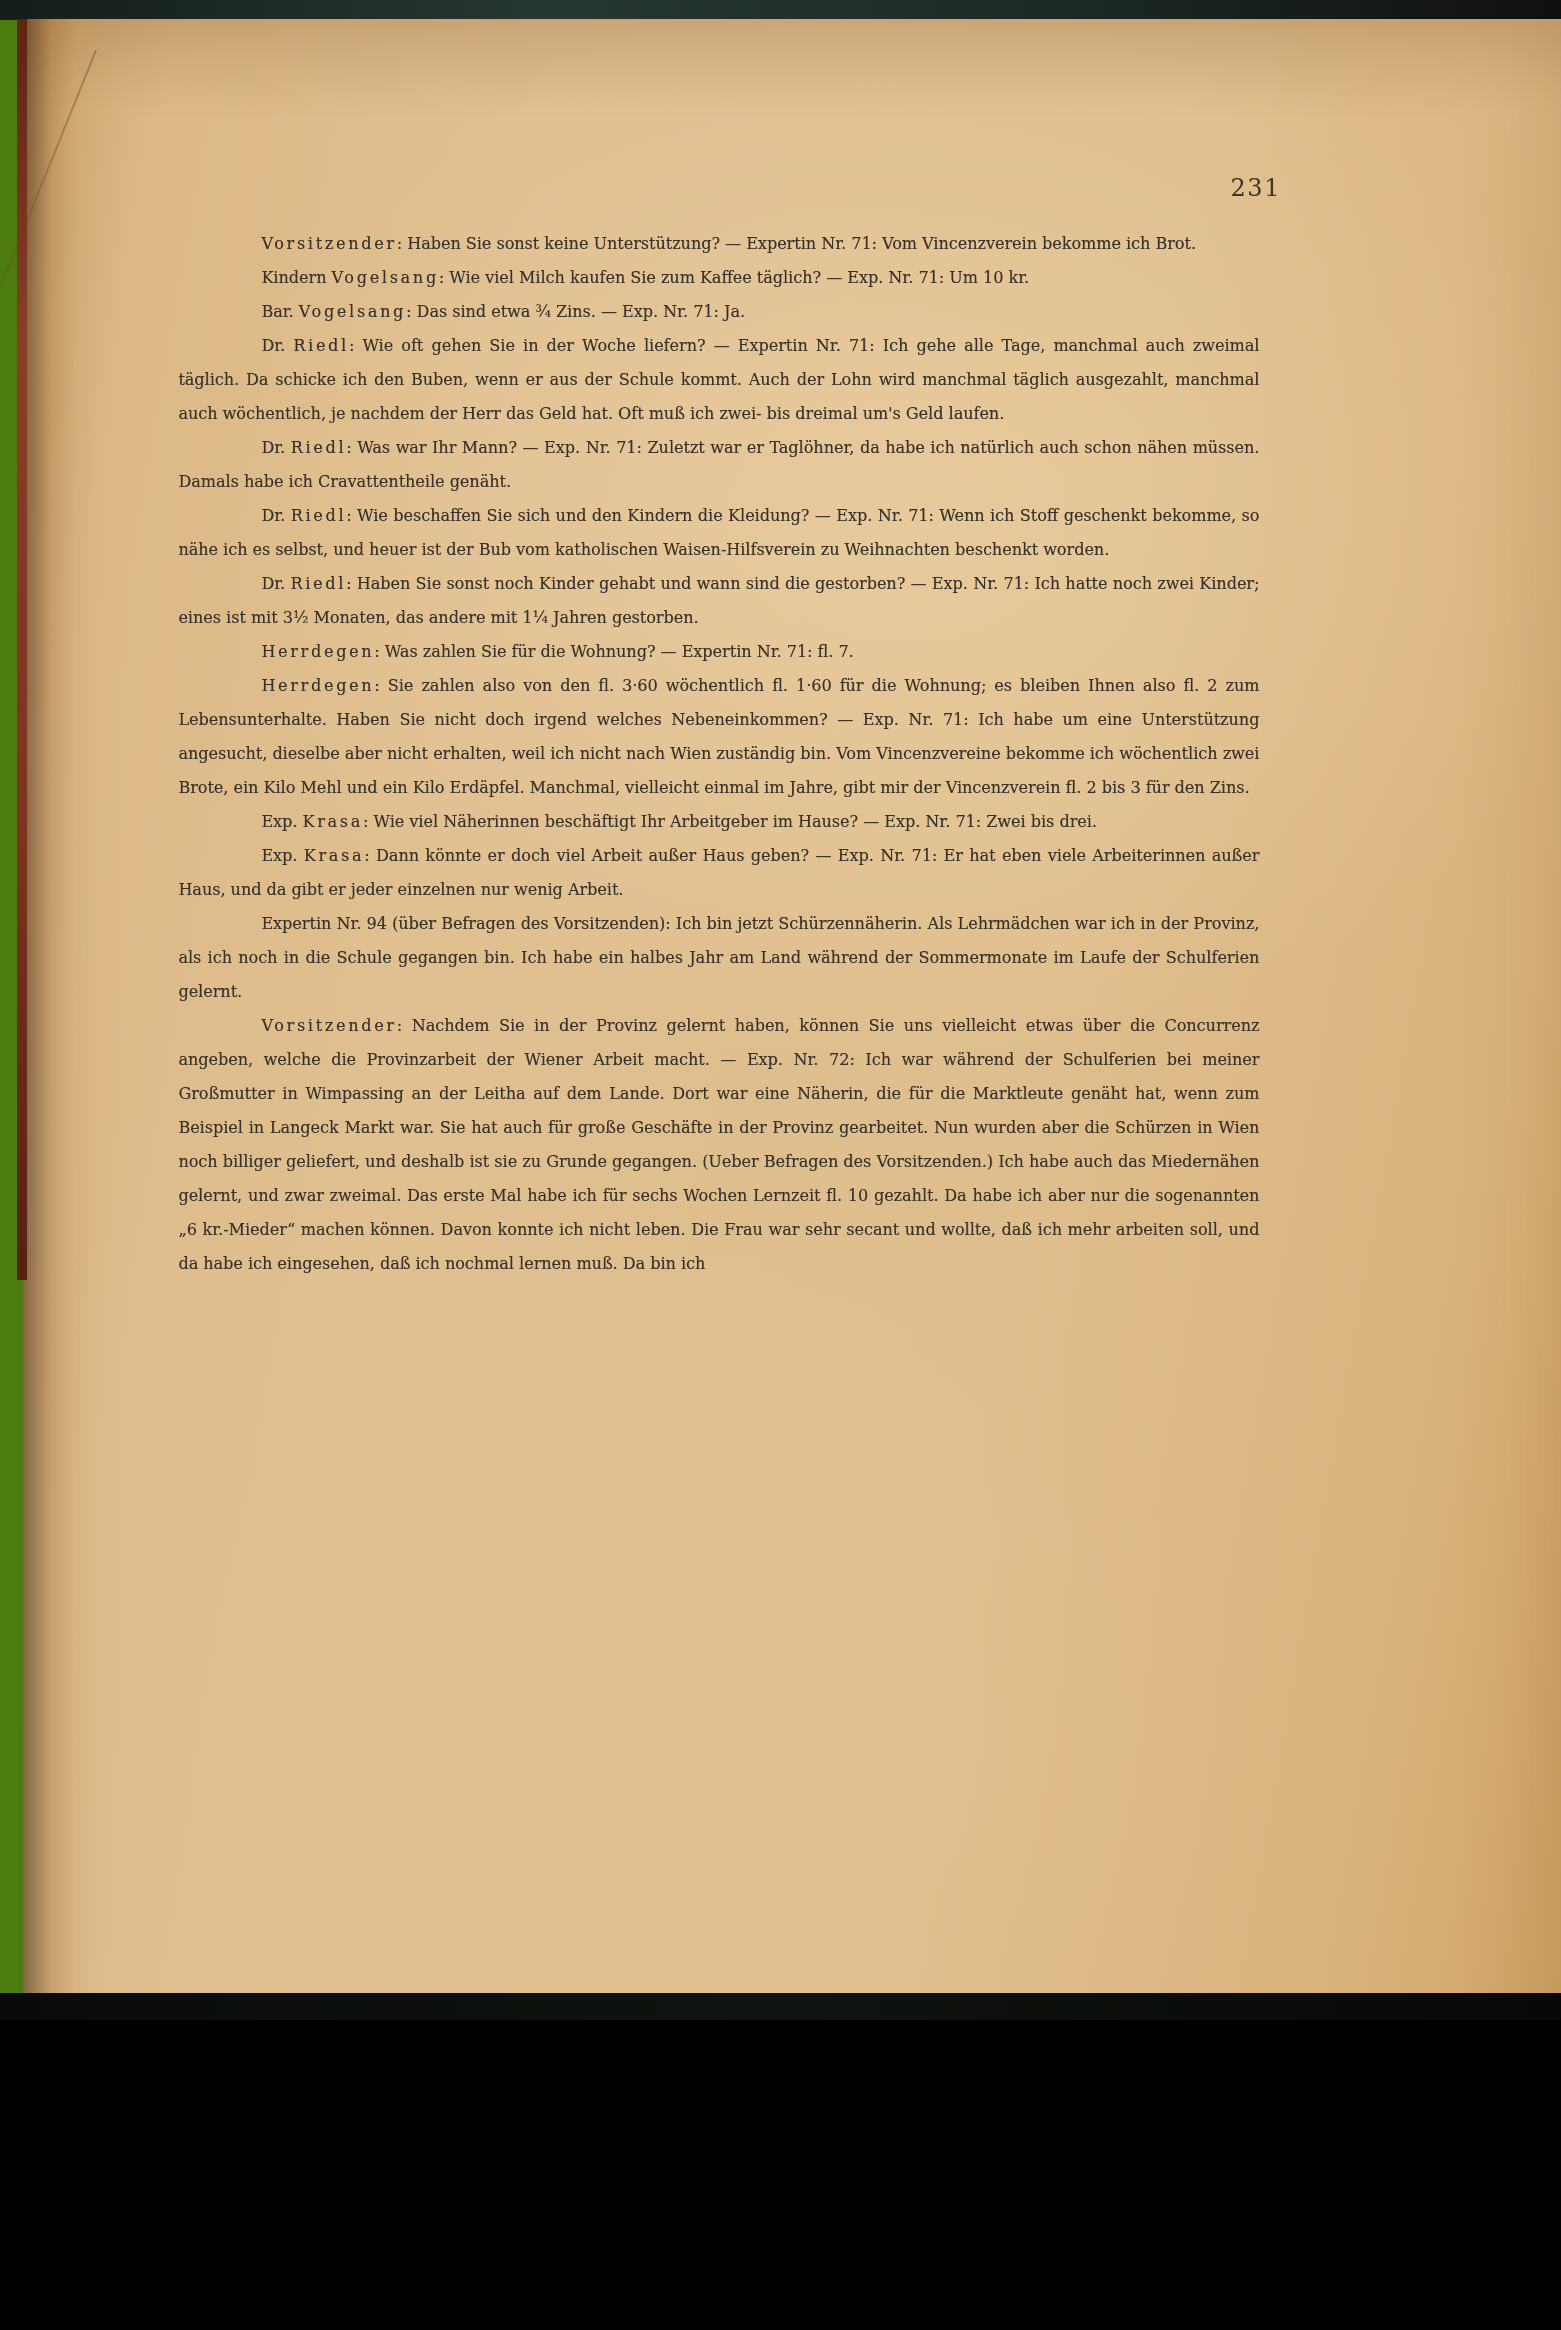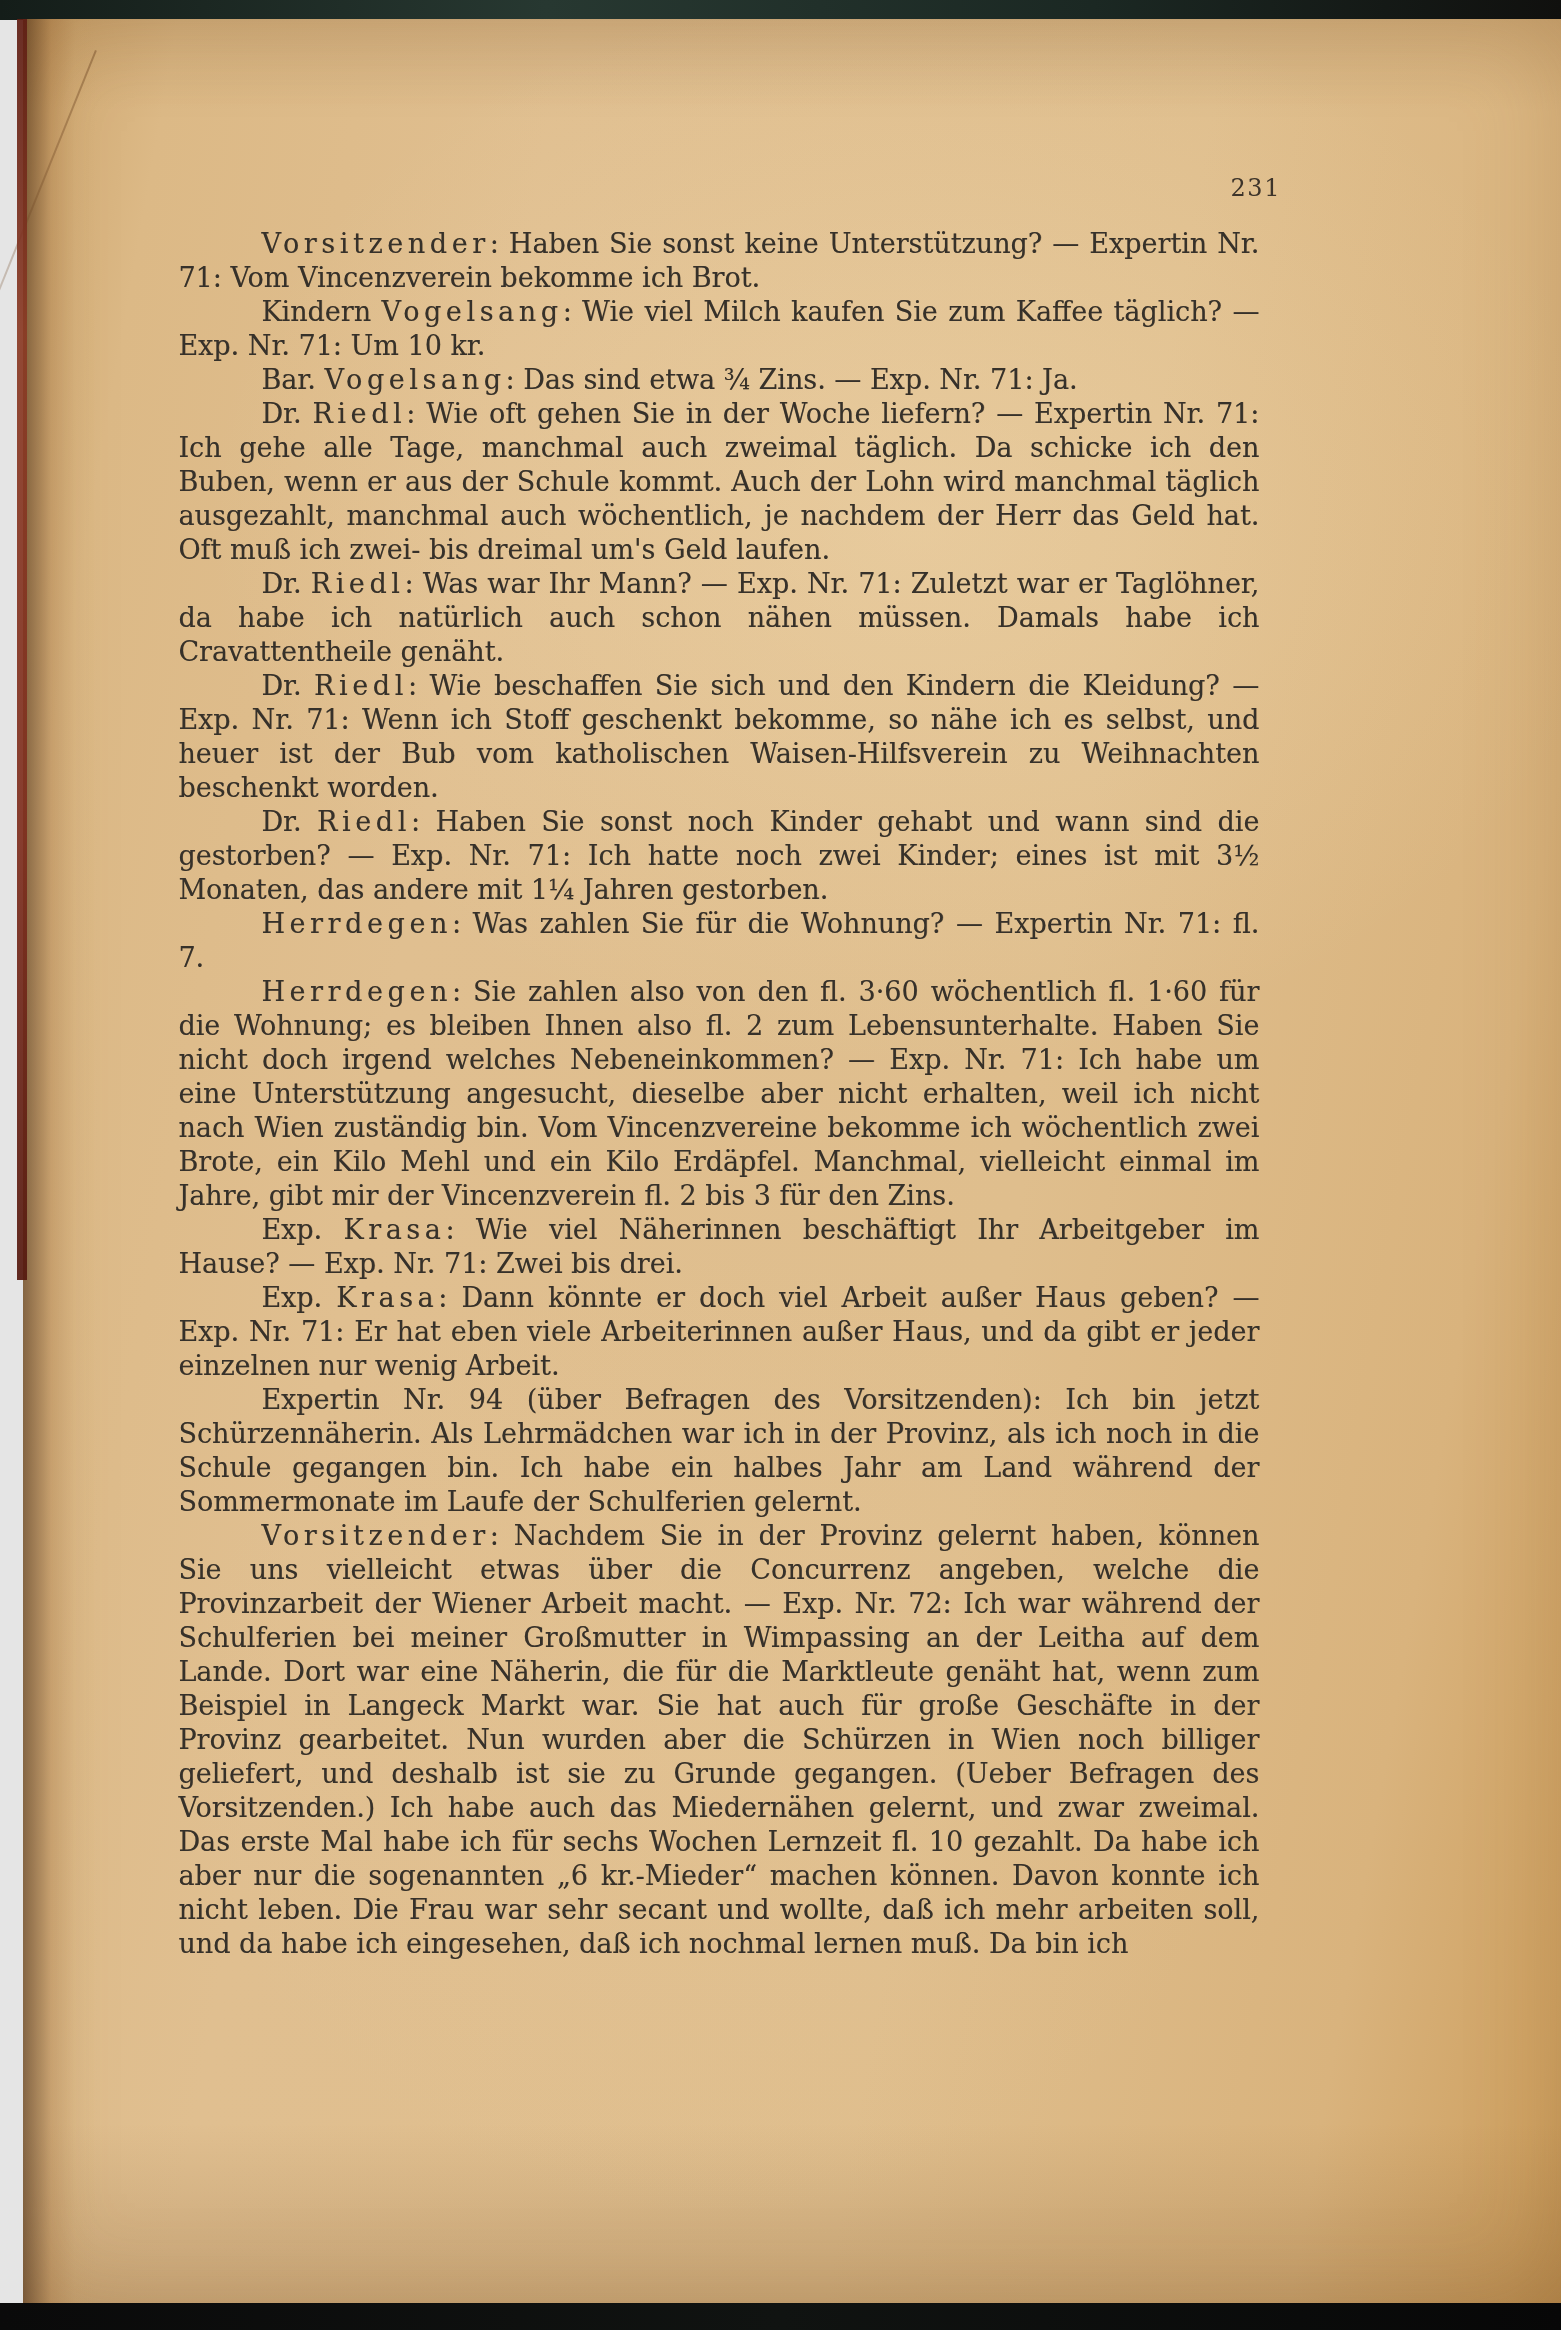--- a/index.html
+++ b/index.html
@@ -1,18 +1,18 @@
 <!DOCTYPE html>
 <html style="font-size:12.5px"><head>
 <meta charset="utf-8">
 <style>
   html,body{margin:0;padding:0;background:#000;}
   .screen{
-    position:relative;width:1562px;height:2330px;overflow:hidden;
-    background:#e5e5e5;
+    position:relative;width:1562px;height:2020px;overflow:hidden;
+    background:#4d7c0f;
     font-family:"DejaVu Serif", serif;
   }
   .top-band{
     position:absolute;left:0;top:0;width:100%;height:20px;
     background:linear-gradient(90deg,#141d19 0%,#273831 35%,#1b2823 70%,#10100e 100%);
   }
   .bottom-band{
     position:absolute;left:0;bottom:0;width:100%;height:26.6px;
     background:linear-gradient(90deg,#0a0a0a 0%,#101311 50%,#070707 100%);
   }
@@ -38,21 +38,21 @@
     position:absolute;left:17px;top:19px;width:10px;height:1261px;
     background:linear-gradient(180deg,#5f1e14 0%,#8a3a24 25%,#7e2e1e 65%,#55190f 100%);
     opacity:0.92;
   }
   .page-num{
     position:absolute;left:1207px;top:155px;
     font-size:24px;color:#3d342a;letter-spacing:1.6px;
   }
   .text-block{
     position:absolute;left:155px;top:208px;width:1081px;
-    font-size:27px;line-height:34px;color:#36312a;
+    font-size:16px;line-height:34px;color:#36312a;
     text-align:justify;
     text-shadow:0.3px 0.4px 0.5px rgba(80,62,45,0.45);
   }
   .para{margin:0;text-indent:83px;}
   .spaced{letter-spacing:0.17em;}
 </style>
 </head>
 <body>
 
 <div class="screen">

